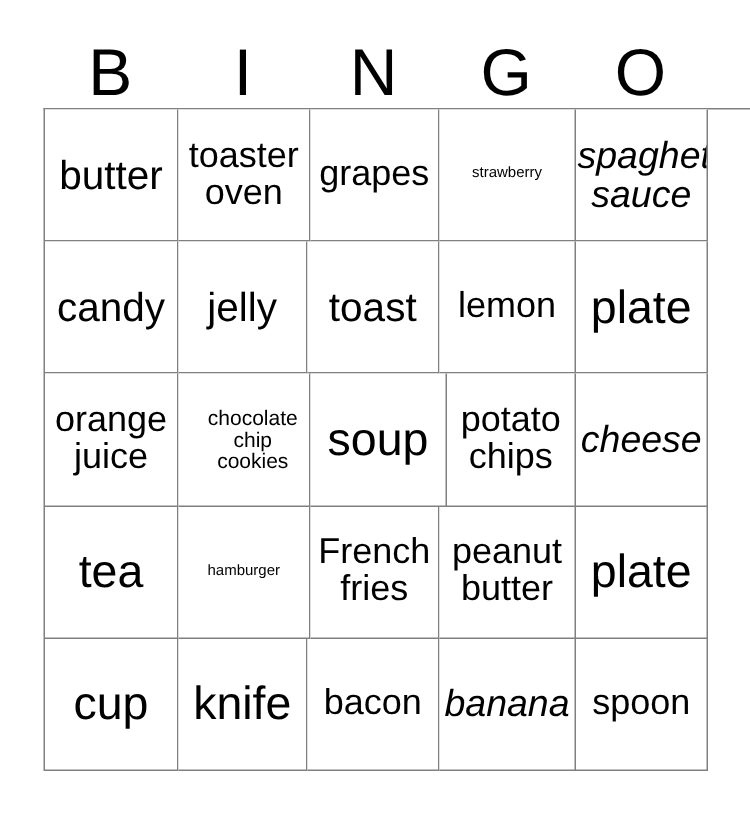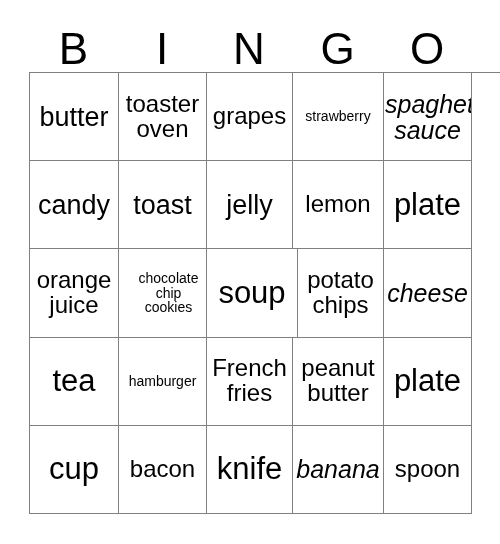--- a/index.html
+++ b/index.html
@@ -83,21 +83,21 @@
     line-height: 1.04;
     white-space: pre-line;
     color: #000000;
   }
 
   
   .fs-xl   { font-size: 31px; }
   .fs-lg   { font-size: 27px; }
   .fs-md   { font-size: 24px; }
   .fs-sm   { font-size: 25px; font-style: italic; }
-  .fs-xs   { font-size: 14px; }
+  .fs-xs   { font-size: 10px; }
   .fs-xxs  { font-size: 14px; padding-left: 12px; }
 </style>
 </head>
 <body>
 
 <div id="bingo-card">
 
   <div id="header-row">
     <div class="header-cell col-0">B</div>
     <div class="header-cell col-1">I</div>
@@ -125,25 +125,25 @@
       <div class="grid-cell col-4">
           <span class="cell-text fs-sm">spaghetti
 sauce</span>
         </div>
     </div>
 
     <div class="grid-row">
       <div class="grid-cell col-0">
           <span class="cell-text fs-lg">candy</span>
         </div>
+      <div class="grid-cell col-2">
+          <span class="cell-text fs-lg">jelly</span>
+        </div>
       <div class="grid-cell col-1">
           <span class="cell-text fs-lg">toast</span>
-        </div>
-      <div class="grid-cell col-2">
-          <span class="cell-text fs-lg">jelly</span>
         </div>
       <div class="grid-cell col-3">
           <span class="cell-text fs-md">lemon</span>
         </div>
       <div class="grid-cell col-4">
           <span class="cell-text fs-xl">plate</span>
         </div>
     </div>
 
     <div class="grid-row">
@@ -185,25 +185,25 @@
         </div>
       <div class="grid-cell col-4">
           <span class="cell-text fs-xl">plate</span>
         </div>
     </div>
 
     <div class="grid-row">
       <div class="grid-cell col-0">
           <span class="cell-text fs-xl">cup</span>
         </div>
+      <div class="grid-cell col-2">
+          <span class="cell-text fs-xl">knife</span>
+        </div>
       <div class="grid-cell col-1">
           <span class="cell-text fs-md">bacon</span>
-        </div>
-      <div class="grid-cell col-2">
-          <span class="cell-text fs-xl">knife</span>
         </div>
       <div class="grid-cell col-3">
           <span class="cell-text fs-sm">banana</span>
         </div>
       <div class="grid-cell col-4">
           <span class="cell-text fs-md">spoon</span>
         </div>
     </div>
 
   </div>

